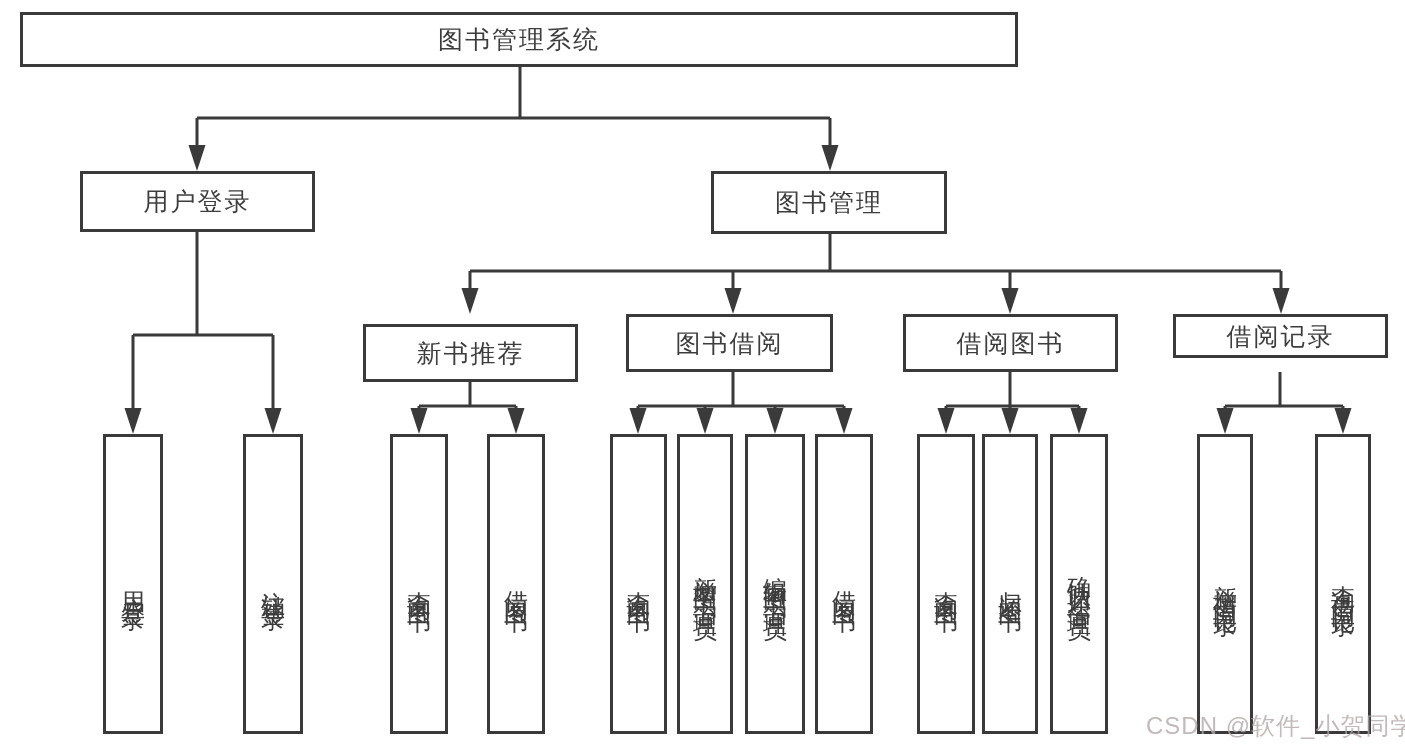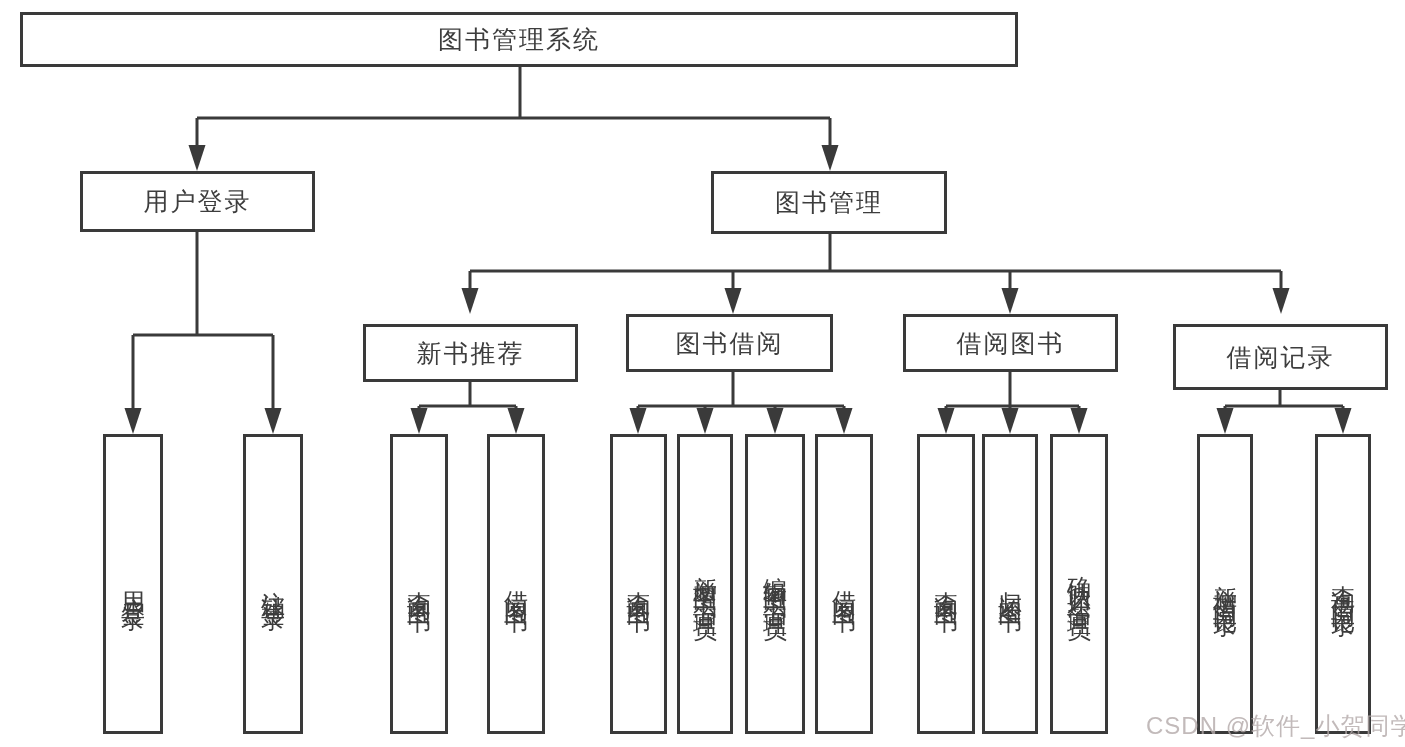--- a/index.html
+++ b/index.html
@@ -86,21 +86,21 @@
 
   <div class="hbox" style="left:363px;top:324px;width:215px;height:58px">
     <span class="label">新书推荐</span>
   </div>
   <div class="hbox" style="left:626px;top:314px;width:207px;height:58px">
     <span class="label">图书借阅</span>
   </div>
   <div class="hbox" style="left:903px;top:314px;width:215px;height:58px">
     <span class="label">借阅图书</span>
   </div>
-  <div class="hbox" style="left:1173px;top:324px;width:215px;height:66px">
+  <div class="hbox" style="left:1173px;top:314px;width:215px;height:44px">
     <span class="label">借阅记录</span>
   </div>
 
   <div class="vbox" style="left:103px;top:434px;width:60px;height:300px">
     <span class="vlabel">用户登录</span>
   </div>
   <div class="vbox" style="left:243px;top:434px;width:60px;height:300px">
     <span class="vlabel">注销登录</span>
   </div>
 

